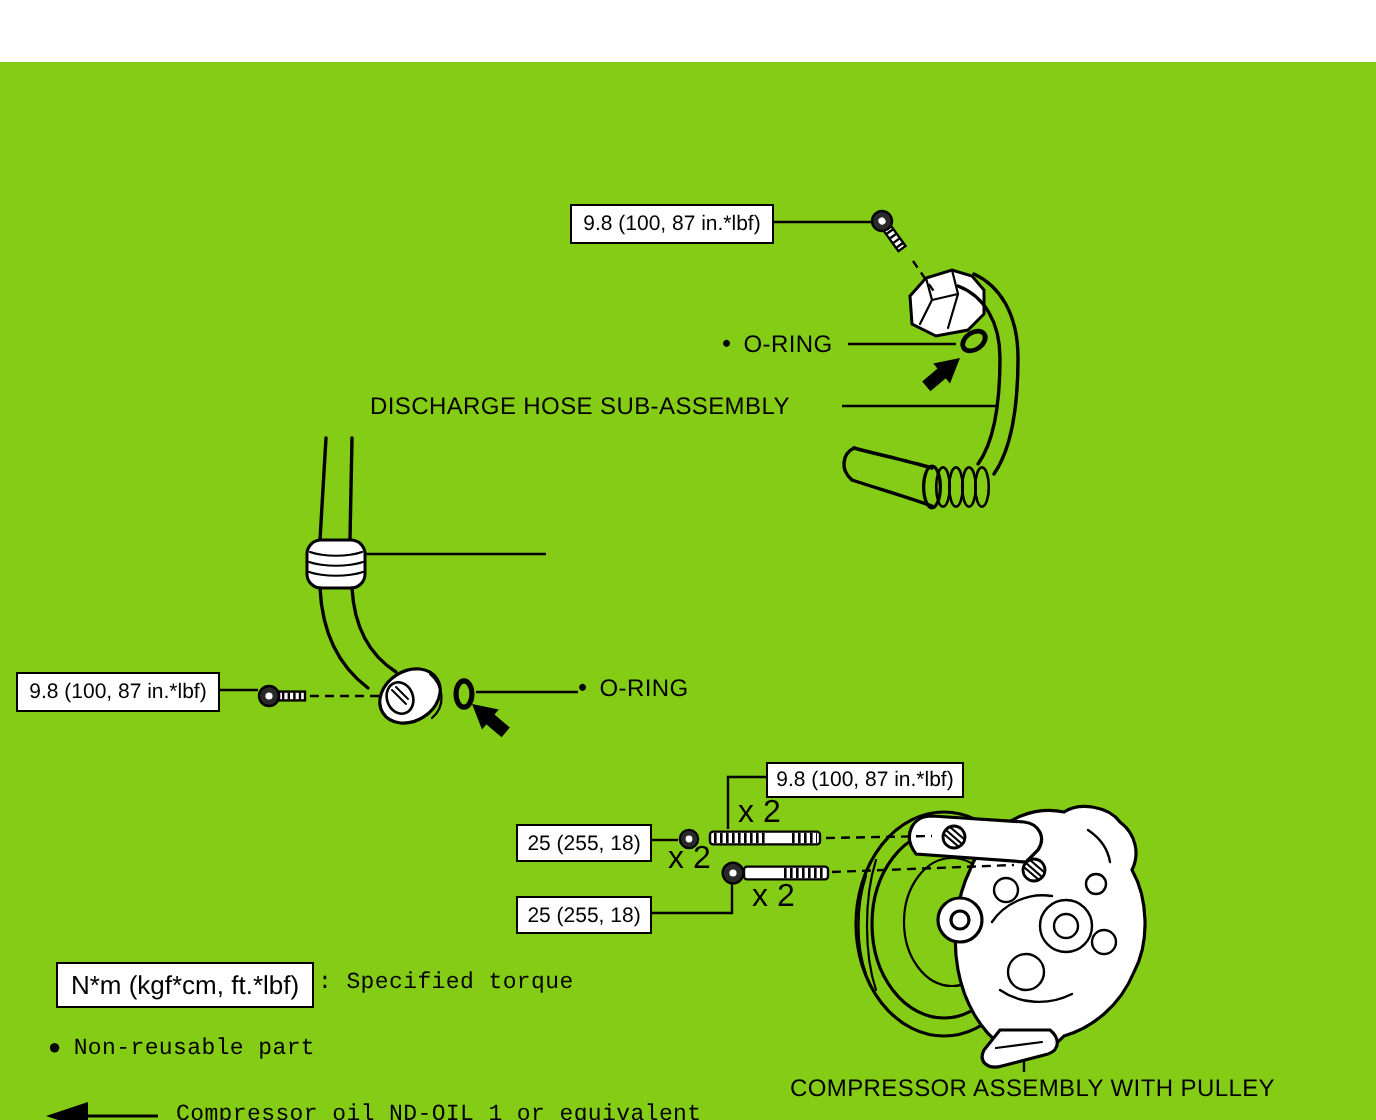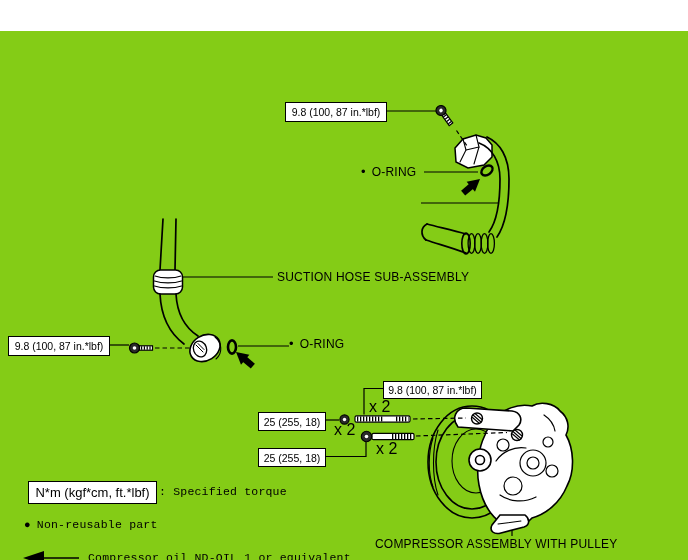--- a/index.html
+++ b/index.html
@@ -202,29 +202,29 @@
 
   <div class="qty" style="left:369px;top:369px;">x 2</div>
   <div class="qty" style="left:334px;top:392px;">x 2</div>
   <div class="qty" style="left:376px;top:411px;">x 2</div>
 
   <div class="lbl row" style="left:361px;top:134px;">
     <span class="dot">•</span>
     <span>O-RING</span>
   </div>
 
-
-  <div class="lbl" style="left:277px;top:239px;">SUCTION HOSE SUB-ASSEMBLY</div>
+  <div class="lbl" style="left:185px;top:165px;">DISCHARGE HOSE SUB-ASSEMBLY</div>
+
 
   <div class="lbl row" style="left:289px;top:306px;">
     <span class="dot">•</span>
     <span>O-RING</span>
   </div>
 
-  <div class="lbl" style="left:375px;top:506px;">COMPRESSOR ASSEMBLY WITH PULLEY</div>
+  <div class="lbl" style="left:395px;top:506px;">COMPRESSOR ASSEMBLY WITH PULLEY</div>
 
   <div class="tbox legendbox" style="left:28px;top:450px;width:127px;height:21px;">N*m (kgf*cm, ft.*lbf)</div>
   <div class="lbl small" style="left:159px;top:454px;">: Specified torque</div>
 
   <div class="lbl small row" style="left:24px;top:487px;">
     <span class="bigdot">●</span>
     <span>Non-reusable part</span>
   </div>
 
   <div class="lbl small" style="left:88px;top:520px;">Compressor oil ND-OIL 1 or equivalent</div>

